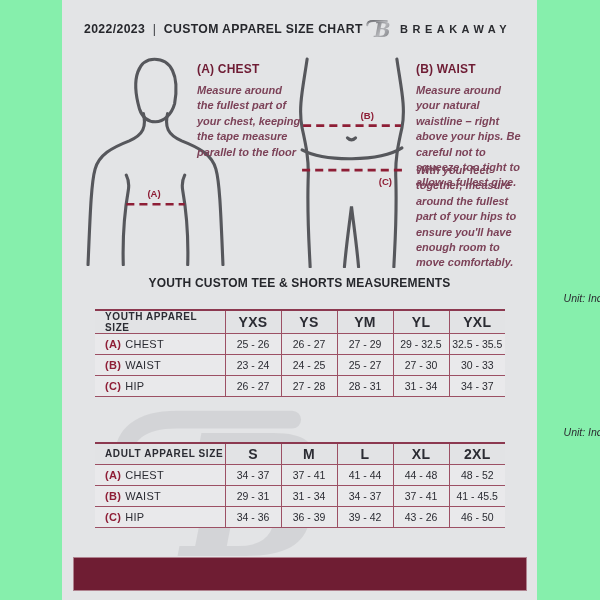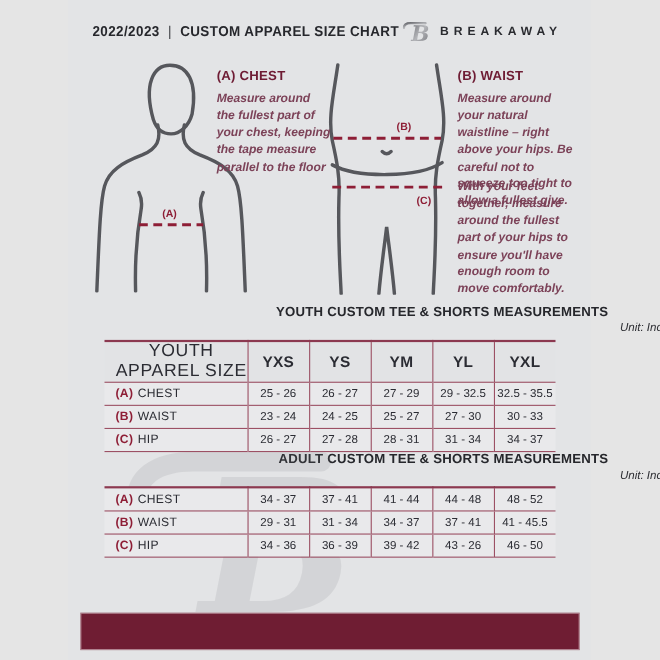--- a/index.html
+++ b/index.html
@@ -8,21 +8,21 @@
     --accent-maroon:#6e1c34;
     --body-maroon:#7c4258;
     --dashed-line:#8e1e36;
     --table-border:#9c5064;
     --table-border-strong:#8c3950;
     --footer-bar:#6f1d33;
     --figure-stroke:#56575c;
   }
   *{margin:0;padding:0;box-sizing:border-box;}
   body{background:#222;font-family:"Liberation Sans",sans-serif;}
-  .canvas{position:relative;width:600px;height:600px;background:#e5e5e5;overflow:hidden;}
+  .canvas{position:relative;width:600px;height:600px;background:#86efac;overflow:hidden;}
   .page{position:absolute;left:62px;top:0;width:475px;height:600px;background:var(--page-bg);}
 
   
   .header-title{position:absolute;left:22px;top:21px;display:flex;gap:8px;align-items:baseline;
     font-size:13px;font-weight:bold;color:var(--text-dark);letter-spacing:.4px;
     transform:scaleX(.94);transform-origin:left top;white-space:nowrap;}
   .header-title .divider{font-weight:normal;color:#3a3b40;}
   .brand{position:absolute;right:26px;top:17px;display:flex;align-items:center;gap:7px;}
   .brand-name{font-size:11px;font-weight:bold;letter-spacing:4.5px;color:#2a2b30;}
   .logo-svg{width:27px;height:24px;display:block;}
@@ -36,36 +36,36 @@
   .fig text{fill:var(--dashed-line);font-family:"Liberation Sans",sans-serif;font-size:9.5px;font-weight:bold;}
 
   .guide-block{position:absolute;}
   .guide-a{left:135px;top:62px;width:104px;}
   .guide-b{left:354px;top:62px;width:110px;}
   .guide-c{left:354px;top:163px;width:112px;}
   .guide-title{font-size:12px;font-weight:bold;color:var(--accent-maroon);margin-bottom:7px;letter-spacing:.2px;}
   .guide-body{font-size:11px;font-style:italic;font-weight:bold;color:var(--body-maroon);line-height:1.4;}
 
   
-  .section-title{position:absolute;left:16px;width:475px;text-align:right;font-size:12px;
+  .section-title{position:absolute;left:0;width:475px;text-align:center;font-size:12px;
     font-weight:bold;color:var(--text-dark);letter-spacing:.2px;}
   .unit-line{position:absolute;left:0;width:557px;text-align:right;font-size:10.5px;
     font-style:italic;color:#2b2c31;}
   .t-youth-title{top:276px;} .t-youth-unit{top:292px;}
   .t-adult-title{top:410px;} .t-adult-unit{top:426px;}
 
   table.size-table{position:absolute;left:33px;width:410px;border-collapse:collapse;
     table-layout:fixed;z-index:2;border-top:2px solid var(--table-border-strong);}
   .table-youth{top:309px;} .table-adult{top:442px;}
   .size-table tr{border-bottom:1.5px solid var(--table-border);}
   .size-table td{height:21px;font-size:10.5px;color:#2b2c33;text-align:center;padding:0;background:#e9e9eb;}
   .size-table tr.head td{background:#e2e3e5;font-weight:bold;font-size:14px;letter-spacing:.3px;}
   .size-table td+td{border-left:1.5px solid var(--table-border);}
   .size-table td.label-cell{text-align:left;padding-left:10px;font-size:11px;letter-spacing:.3px;}
-  .size-table tr.head td.label-cell{font-weight:normal;font-size:16px;letter-spacing:.6px;text-align:center;}
+  .size-table tr.head td.label-cell{font-weight:bold;font-size:10px;letter-spacing:.6px;}
   .size-table .prefix{color:var(--dashed-line);font-weight:bold;margin-right:4px;}
 
   
   .watermark{position:absolute;left:42px;top:388px;width:250px;height:200px;opacity:.14;z-index:1;}
   .watermark svg{width:100%;height:100%;}
   .footer-bar{position:absolute;left:11px;top:557px;width:454px;height:34px;
     background:var(--footer-bar);border:1px solid rgba(255,255,255,.45);z-index:3;}
 </style>
 </head>
 <body>
@@ -174,32 +174,39 @@
         <td class="label-cell"><span class="prefix">(C)</span><span>HIP</span></td>
         <td>26 - 27</td>
         <td>27 - 28</td>
         <td>28 - 31</td>
         <td>31 - 34</td>
         <td>34 - 37</td>
       </tr>
     </tbody>
       </table>
 
-    <div class="section-title t-adult-title">ADULT CUSTOM TEE &amp; SHORTS MEASUREMENTS</div>
     <div class="unit-line t-adult-unit">Unit: Inches</div>
     <table class="size-table table-adult">
       <colgroup>
           <col style="width:130px">
           <col style="width:56px">
           <col style="width:56px">
           <col style="width:56px">
           <col style="width:56px">
           <col style="width:56px">
         </colgroup>
       <tbody>
+          <tr class="head">
+        <td class="label-cell">ADULT APPAREL SIZE</td>
+        <td>S</td>
+        <td>M</td>
+        <td>L</td>
+        <td>XL</td>
+        <td>2XL</td>
+      </tr>
       <tr>
         <td class="label-cell"><span class="prefix">(A)</span><span>CHEST</span></td>
         <td>34 - 37</td>
         <td>37 - 41</td>
         <td>41 - 44</td>
         <td>44 - 48</td>
         <td>48 - 52</td>
       </tr>
       <tr>
         <td class="label-cell"><span class="prefix">(B)</span><span>WAIST</span></td>

